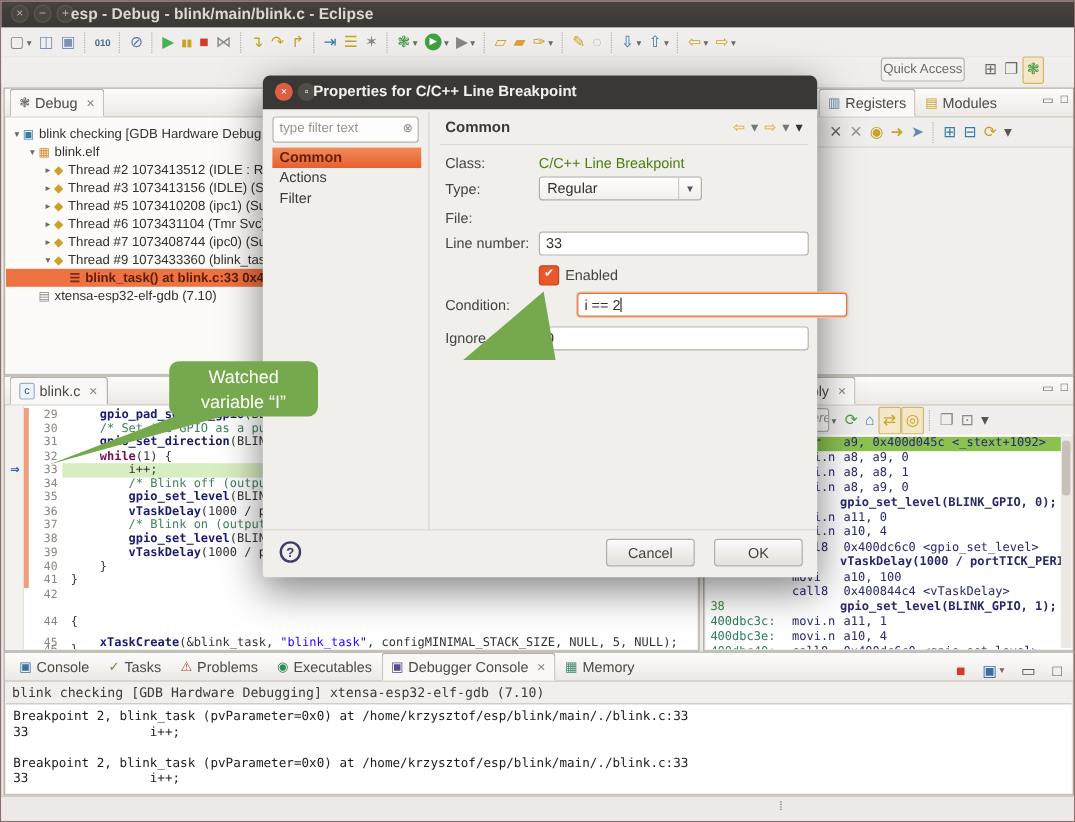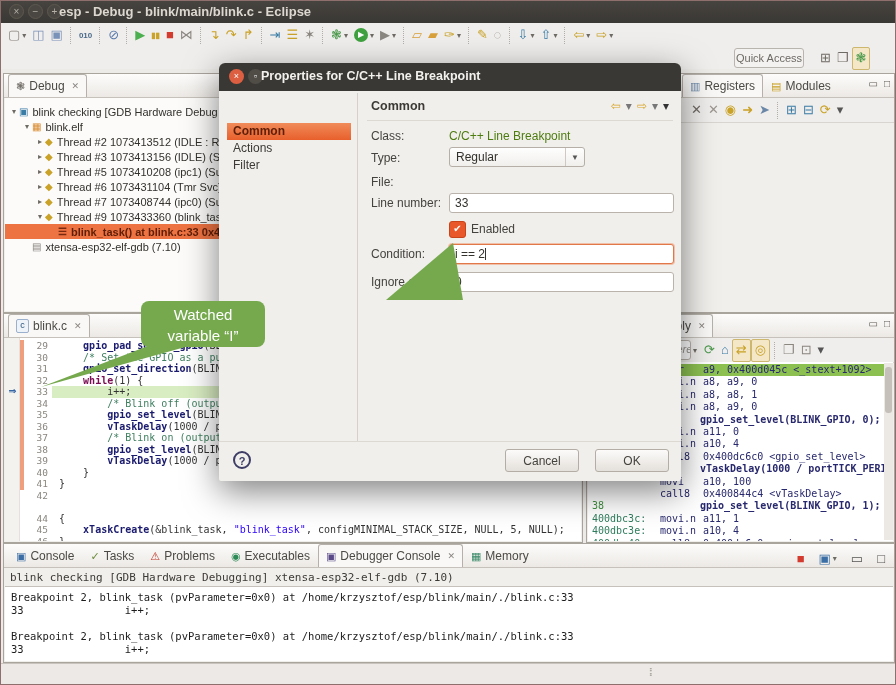--- a/index.html
+++ b/index.html
@@ -101,21 +101,21 @@
   .dnavitem{position:absolute;left:8px;width:124px;height:17px;font-size:12px;color:#3c3a35;line-height:17px;padding-left:6px;box-sizing:border-box;}
   .dnavitem.sel{background:linear-gradient(#f08b5a,#e8602c);color:#5e1e07;font-weight:bold;}
   .dvsep{position:absolute;left:138px;top:30px;height:348px;border-left:1px solid #d5d1ca;}
   .dheader{position:absolute;left:152px;top:36px;font-size:12.5px;font-weight:bold;color:#3c3a35;}
   #dnavarrows{position:absolute;right:12px;top:36px;display:flex;gap:5px;align-items:center;font-size:12px;}
   .dhr{position:absolute;left:148px;right:8px;top:57px;border-top:1px solid #dcd8d2;}
   .dlabel{position:absolute;left:152px;font-size:12px;color:#45433e;}
   .dvalue{position:absolute;left:230px;font-size:12px;color:#4d7c0f;white-space:nowrap;}
   .dinput{position:absolute;left:230px;width:218px;height:18px;background:#fff;border:1px solid #b9b3ab;border-radius:3px;
           font-size:12px;color:#33312c;line-height:18px;padding-left:5px;}
-  .dinput.focus{border-color:#e0784a;box-shadow:0 0 0 1px #f0c0a8;}
+  .dinput.focus{border-color:#e0784a;box-shadow:0 0 0 1px #f0c0a8;margin-left:32px;}
   .caret{display:inline-block;width:1px;height:12px;background:#333;vertical-align:-2px;}
   .dselect{position:absolute;left:230px;width:136px;height:20px;background:linear-gradient(#fefefe,#f1efec);
            border:1px solid #b5afa7;border-radius:3px;font-size:12px;color:#33312c;line-height:19px;padding-left:6px;box-sizing:border-box;}
   .dselect .sdd{position:absolute;right:0;top:0;bottom:0;width:18px;border-left:1px solid #cfc9c2;text-align:center;font-size:8px;line-height:19px;color:#555;}
   .cbx{position:absolute;left:230px;width:15px;height:15px;background:#e8582a;border:1px solid #c8451c;border-radius:3px;
        color:#fff;font-size:10px;line-height:14px;text-align:center;}
   .dhr2{position:absolute;left:0;right:0;top:378px;border-top:1px solid #dcd8d2;}
   .helpbtn{position:absolute;left:14px;top:388px;width:18px;height:18px;border:2px solid #3d3d66;border-radius:50%;
            color:#3d3d66;font-size:11px;font-weight:bold;text-align:center;line-height:17px;box-sizing:border-box;}
   .dbtn{position:absolute;top:386px;width:74px;height:23px;background:linear-gradient(#fcfbfa,#e4e0db);
@@ -431,21 +431,21 @@
           <span class="lcode"><span class="tk-p">}</span></span>
         </div>
         <div class="eline mono" style="top: 151.5px;">
           <span class="lnum">42</span>
           <span class="lcode"></span>
         </div>
         <div class="eline mono" style="top: 174.5px;">
           <span class="lnum">44</span>
           <span class="lcode"><span class="tk-p">{</span></span>
         </div>
-        <div class="eline mono" style="top: 186px;">
+        <div class="eline mono" style="top: 192px;">
           <span class="lnum">45</span>
           <span class="lcode"><span class="tk-p">    </span><span class="tk-f">xTaskCreate</span><span class="tk-p">(&amp;blink_task, </span><span class="tk-s">"blink_task"</span><span class="tk-p">, configMINIMAL_STACK_SIZE, NULL, 5, NULL);</span></span>
         </div>
         <div class="eline mono" style="top: 197.5px;">
           <span class="lnum">46</span>
           <span class="lcode"><span class="tk-p">}</span></span>
         </div>
       </div>
   </div>
 
@@ -572,20 +572,24 @@
     <div class="grip">⁞⁞</div>
   </div>
 
   <div id="dialog">
     <div class="dtitle">
       <div class="dcirc" style="left:10px;background:#dd5f41;">×</div>
       <div class="dcirc" style="left:29px;background:#504d47;">▫</div>
       <div class="dtext">Properties for C/C++ Line Breakpoint</div>
     </div>
 
+    <div class="dfilter">
+      <span class="ph">type filter text</span>
+      <span class="clr">⊗</span>
+    </div>
     <div id="dnav">
         <div class="dnavitem sel" style="top: 60px;">Common</div>
         <div class="dnavitem" style="top: 77px;">Actions</div>
         <div class="dnavitem" style="top: 94px;">Filter</div>
       </div>
     <div class="dvsep"></div>
 
     <div class="dheader">Common</div>
     <div id="dnavarrows">
         <span style="color: rgb(217, 166, 46);">⇦</span>

